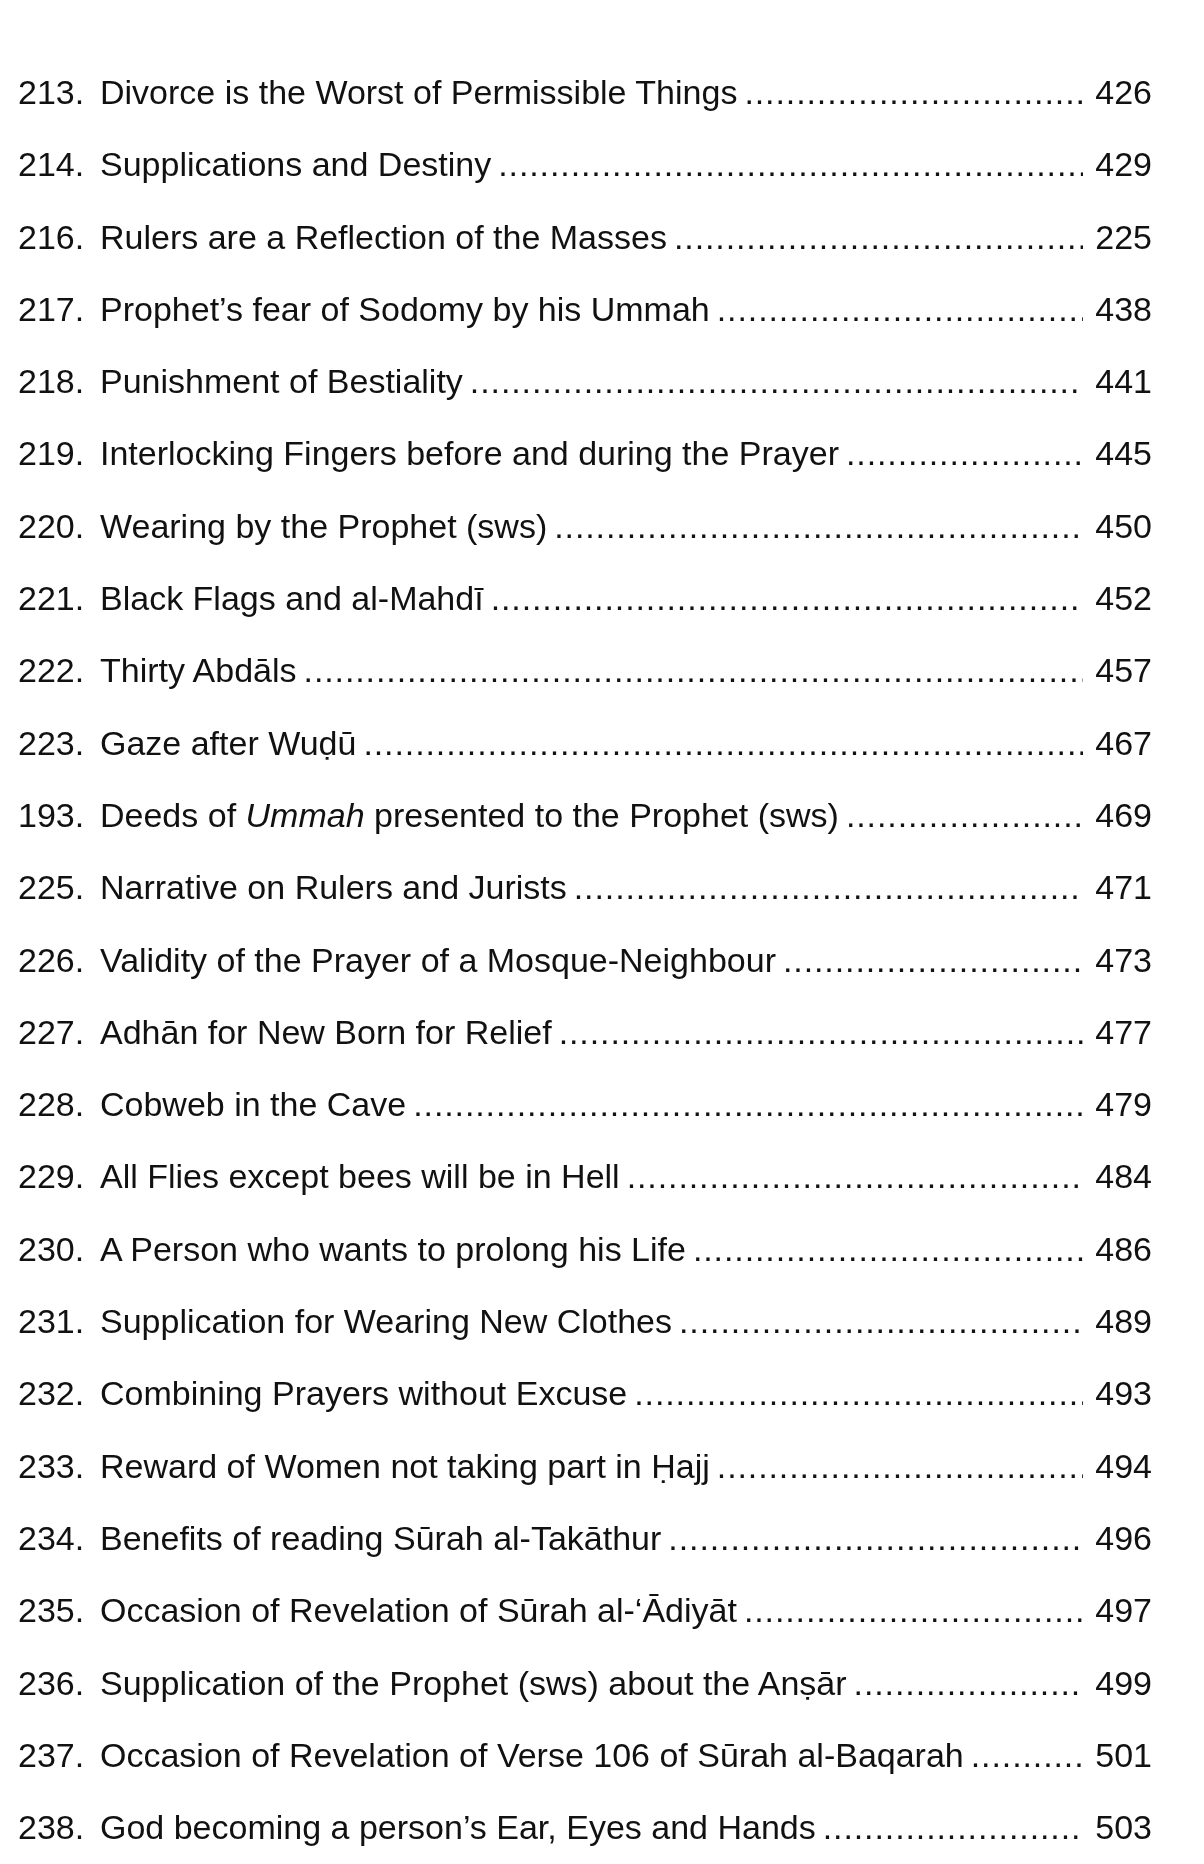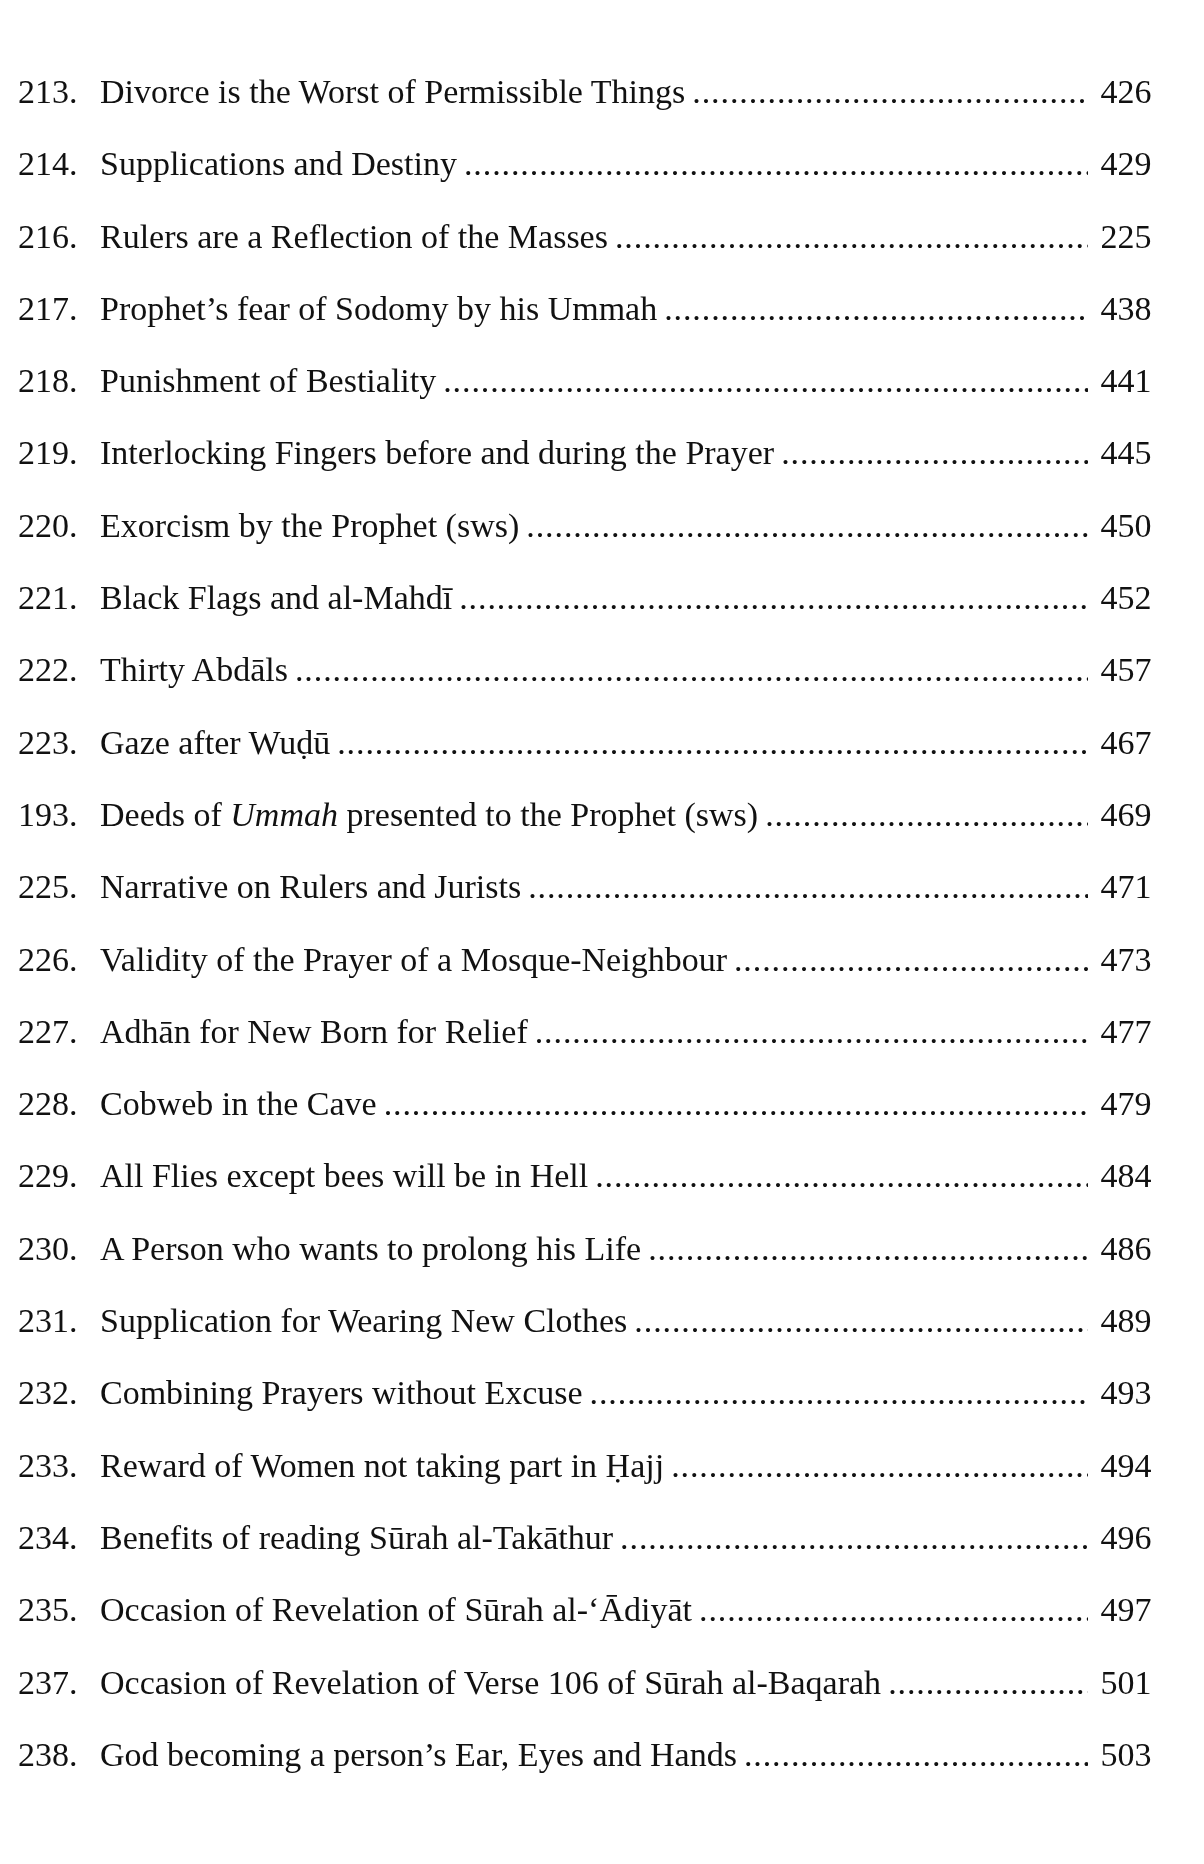--- a/index.html
+++ b/index.html
@@ -6,21 +6,21 @@
     margin: 0;
     padding: 0;
     background: #ffffff;
   }
   .page {
     position: relative;
     width: 1204px;
     height: 1864px;
     background: #ffffff;
     overflow: hidden;
-    font-family: Liberation Serif, serif;
+    font-family: Liberation Sans, sans-serif;
     color: #111111;
   }
   .toc {
     position: absolute;
     left: 18px;
     top: 40px;
     width: 1134px;
   }
   .row {
     display: flex;
@@ -98,21 +98,21 @@
 
   <div class="row">
     <span class="num">219.</span>
     <span class="title">Interlocking Fingers before and during the Prayer</span>
     <span class="leader"></span>
     <span class="pageno">445</span>
   </div>
 
   <div class="row">
     <span class="num">220.</span>
-    <span class="title">Exorcism by the Prophet (sws)</span>
+    <span class="title">Wearing by the Prophet (sws)</span>
     <span class="leader"></span>
     <span class="pageno">450</span>
   </div>
 
   <div class="row">
     <span class="num">221.</span>
     <span class="title">Black Flags and al-Mahdī</span>
     <span class="leader"></span>
     <span class="pageno">452</span>
   </div>
@@ -208,20 +208,26 @@
     <span class="pageno">496</span>
   </div>
 
   <div class="row">
     <span class="num">235.</span>
     <span class="title">Occasion of Revelation of Sūrah al-‘Ādiyāt</span>
     <span class="leader"></span>
     <span class="pageno">497</span>
   </div>
 
+  <div class="row">
+    <span class="num">236.</span>
+    <span class="title">Supplication of the Prophet (sws) about the Anṣār</span>
+    <span class="leader"></span>
+    <span class="pageno">499</span>
+  </div>
 
   <div class="row">
     <span class="num">237.</span>
     <span class="title">Occasion of Revelation of Verse 106 of Sūrah al-Baqarah</span>
     <span class="leader"></span>
     <span class="pageno">501</span>
   </div>
 
   <div class="row">
     <span class="num">238.</span>

